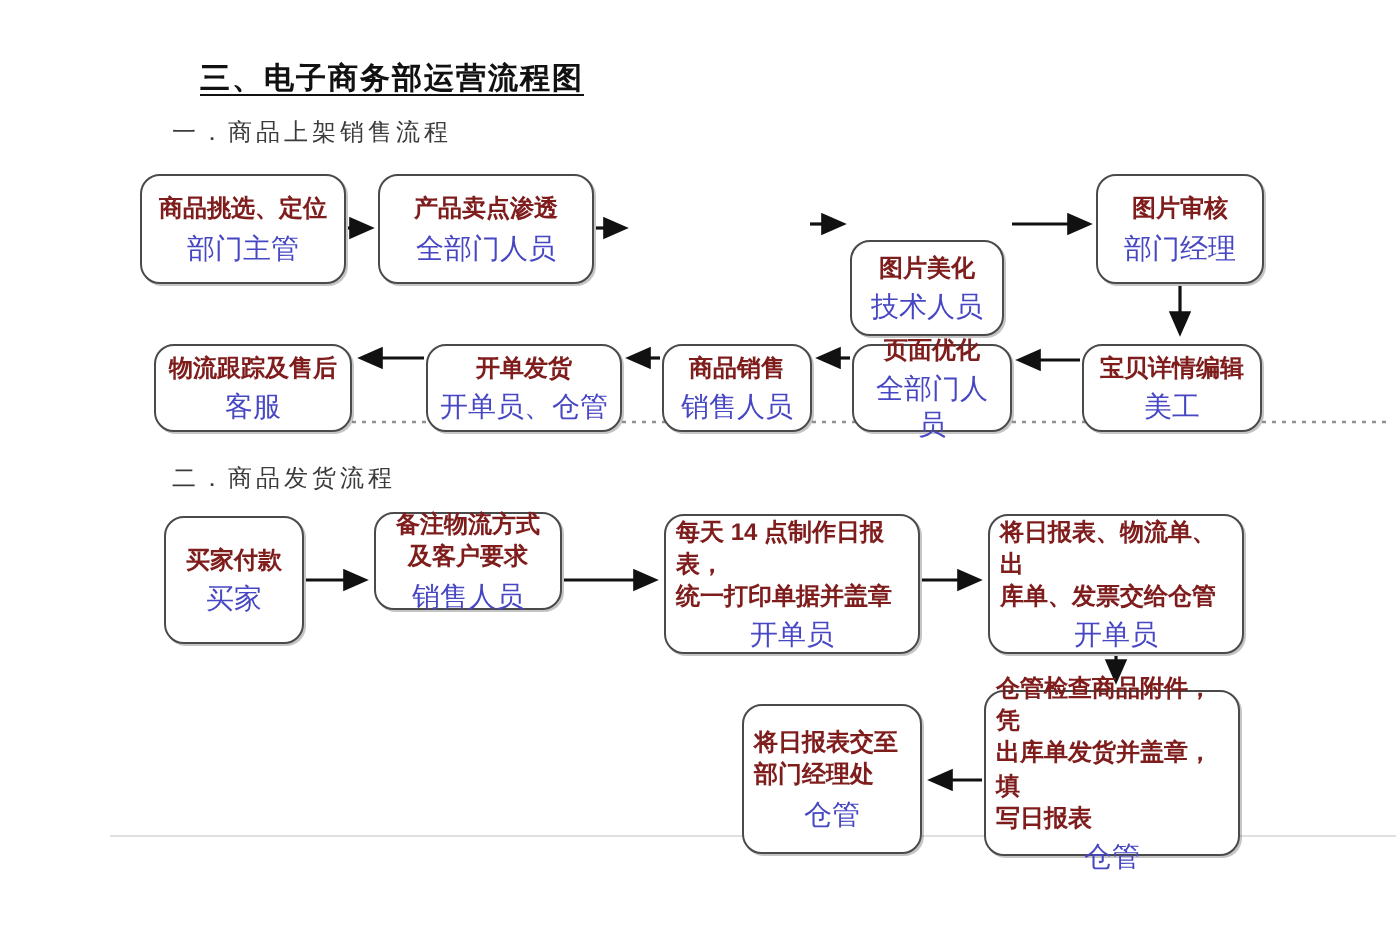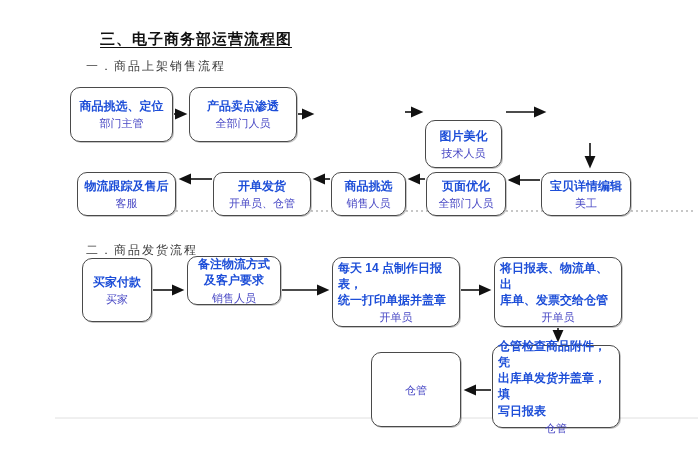--- a/index.html
+++ b/index.html
@@ -8,35 +8,35 @@
     font-family:"Liberation Sans","DejaVu Sans",sans-serif;
   }
   #page-title{
     position:absolute;left:100px;top:30px;font-size:15px;font-weight:bold;color:#111;
     text-decoration:underline;text-underline-offset:3px;letter-spacing:1px;
   }
   .section-heading{
     position:absolute;font-size:12px;color:#3b3b3b;letter-spacing:2px;
   }
   #sec1{left:86px;top:58px;}
-  #sec2{left:86px;top:242px;}
+  #sec2{left:86px;top:231px;}
   svg.wires{position:absolute;left:0;top:0;z-index:0;}
   .fbox{
     position:absolute;z-index:1;background:#ffffff;
     border:1.5px solid #4a4a4a;border-radius:10px;
     display:flex;flex-direction:column;align-items:center;justify-content:center;
     box-sizing:border-box;padding:3px 5px;
     box-shadow:1px 1px 0 rgba(90,90,90,.35);
   }
   .flabel{
-    font-size:12px;font-weight:bold;color:#1d4ed8;line-height:1.35;
+    font-size:12px;font-weight:bold;color:#7f1d1d;line-height:1.35;
     white-space:pre-line;text-align:center;
   }
   .frole{
-    font-size:11px;color:#4747c4;line-height:1.3;margin-top:2px;
+    font-size:14px;color:#4747c4;line-height:1.3;margin-top:2px;
     white-space:pre-line;text-align:center;
   }
   .fbox.leftalign .flabel{text-align:left;align-self:flex-start;}
 </style>
 </head>
 <body>
 
 <div id="canvas">
 
   <svg class="wires" width="700" height="470" viewBox="0 0 700 470">
@@ -80,31 +80,35 @@
     <div class="frole">部门主管</div>
   </div>
   <div class="fbox" style="left:189px;top:87px;width:108px;height:55px;">
     <div class="flabel">产品卖点渗透</div>
     <div class="frole">全部门人员</div>
   </div>
   <div class="fbox" style="left:425px;top:88px;width:77px;height:48px;margin-top:32px;">
     <div class="flabel">图片美化</div>
     <div class="frole">技术人员</div>
   </div>
+  <div class="fbox" style="left:548px;top:87px;width:84px;height:55px;">
+    <div class="flabel">图片审核</div>
+    <div class="frole">部门经理</div>
+  </div>
 
   <div class="fbox" style="left:77px;top:172px;width:99px;height:44px;">
     <div class="flabel">物流跟踪及售后</div>
     <div class="frole">客服</div>
   </div>
   <div class="fbox" style="left:213px;top:172px;width:98px;height:44px;">
     <div class="flabel">开单发货</div>
     <div class="frole">开单员、仓管</div>
   </div>
   <div class="fbox" style="left:331px;top:172px;width:75px;height:44px;">
-    <div class="flabel">商品挑选</div>
+    <div class="flabel">商品销售</div>
     <div class="frole">销售人员</div>
   </div>
   <div class="fbox" style="left:426px;top:172px;width:80px;height:44px;">
     <div class="flabel">页面优化</div>
     <div class="frole">全部门人员</div>
   </div>
   <div class="fbox" style="left:541px;top:172px;width:90px;height:44px;">
     <div class="flabel">宝贝详情编辑</div>
     <div class="frole">美工</div>
   </div>
@@ -123,20 +127,22 @@
 统一打印单据并盖章</div>
     <div class="frole">开单员</div>
   </div>
   <div class="fbox leftalign" style="left:494px;top:257px;width:128px;height:70px;">
     <div class="flabel">将日报表、物流单、出
 库单、发票交给仓管</div>
     <div class="frole">开单员</div>
   </div>
 
   <div class="fbox leftalign" style="left:371px;top:352px;width:90px;height:75px;">
+    <div class="flabel">将日报表交至
+部门经理处</div>
     <div class="frole">仓管</div>
   </div>
   <div class="fbox leftalign" style="left:492px;top:345px;width:128px;height:83px;">
     <div class="flabel">仓管检查商品附件，凭
 出库单发货并盖章，填
 写日报表</div>
     <div class="frole">仓管</div>
   </div>
 
 </div>

